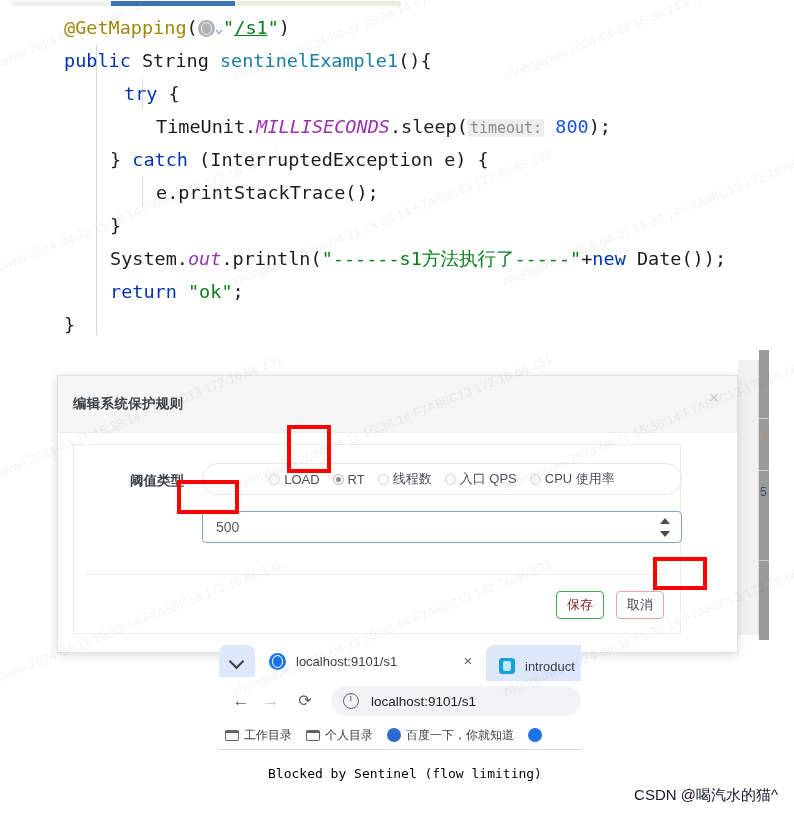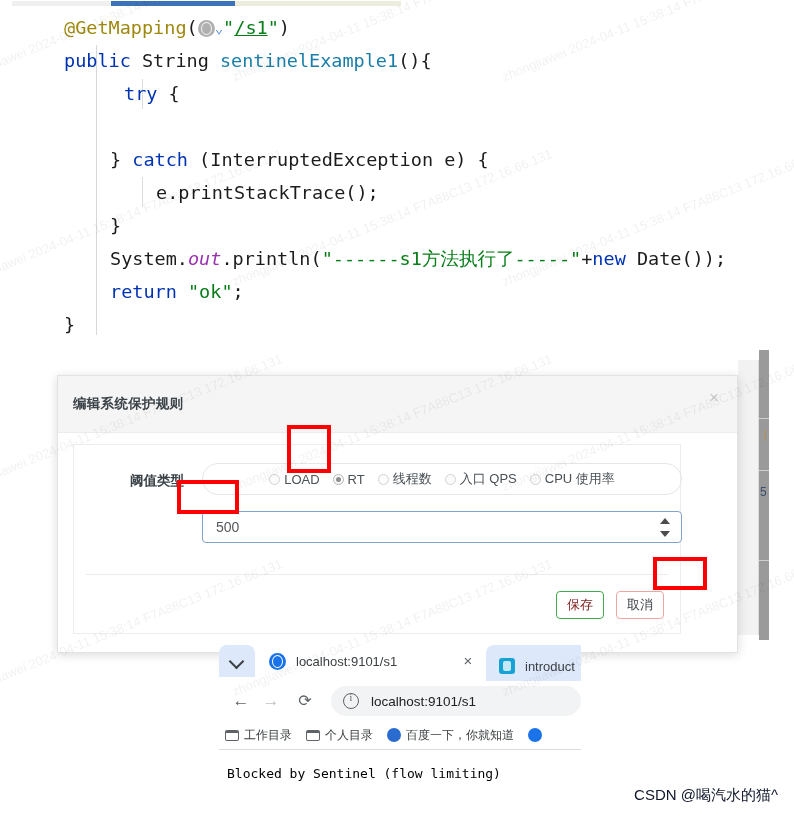--- a/index.html
+++ b/index.html
@@ -536,20 +536,21 @@
     position: relative;
     height: 66px;
     background: #ffffff;
     padding: 16px 0 0 8px;
   }
   #page-text {
     font-family: "DejaVu Sans Mono", monospace;
     font-size: 13px;
     color: #000000;
     white-space: nowrap;
+    margin-left: 41px;
   }
 
   
   .wm {
     position: absolute;
     color: #000000;
     opacity: 0.055;
     font-size: 13px;
     font-family: "Liberation Sans", sans-serif;
     white-space: nowrap;
@@ -582,20 +583,21 @@
   <div class="gutter-line"></div>
   <div class="indent-line" style="top:72px;height:30px;"></div>
   <div class="indent-line" style="top:170px;height:30px;"></div>
 
   <div class="code-line" style="top:4px;"><span class="tok-anno">@GetMapping</span><span class="tok-plain">(</span><span class="globe-icon"></span><span class="chev">⌄</span><span class="tok-str">"</span><span class="tok-link">/s1</span><span class="tok-str">"</span><span class="tok-plain">)</span></div>
 
   <div class="code-line" style="top:37px;"><span class="tok-kw">public</span> <span class="tok-type">String</span> <span class="tok-method">sentinelExample1</span><span class="tok-plain">(){</span></div>
 
   <div class="code-line" style="top:70px;left:124px;"><span class="tok-kw">try</span><span class="tok-plain"> {</span></div>
 
+  <div class="code-line" style="top:103px;left:156px;"><span class="tok-plain">TimeUnit</span><span class="tok-plain">.</span><span class="tok-const">MILLISECONDS</span><span class="tok-plain">.</span><span class="tok-plain">sleep</span><span class="tok-plain">(</span><span class="tok-hint">timeout:</span> <span class="tok-num">800</span><span class="tok-plain">);</span></div>
 
   <div class="code-line" style="top:136px;left:110px;"><span class="tok-plain">} </span><span class="tok-kw">catch</span><span class="tok-plain"> (</span><span class="tok-plain">InterruptedException</span><span class="tok-plain"> e) {</span></div>
 
   <div class="code-line" style="top:169px;left:156px;"><span class="tok-plain">e.printStackTrace();</span></div>
 
   <div class="code-line" style="top:202px;left:110px;"><span class="tok-plain">}</span></div>
 
   <div class="code-line" style="top:235px;left:110px;"><span class="tok-plain">System</span><span class="tok-plain">.</span><span class="tok-static">out</span><span class="tok-plain">.</span><span class="tok-plain">println</span><span class="tok-plain">(</span><span class="tok-str">"</span><span class="tok-str">------s1方法执行了-----</span><span class="tok-str">"</span><span class="tok-plain">+</span><span class="tok-kw">new</span><span class="tok-plain"> </span><span class="tok-plain">Date</span><span class="tok-plain">());</span></div>
 
   <div class="code-line" style="top:268px;left:110px;"><span class="tok-kw">return</span><span class="tok-plain"> </span><span class="tok-str">"</span><span class="tok-str">ok</span><span class="tok-str">"</span><span class="tok-plain">;</span></div>

